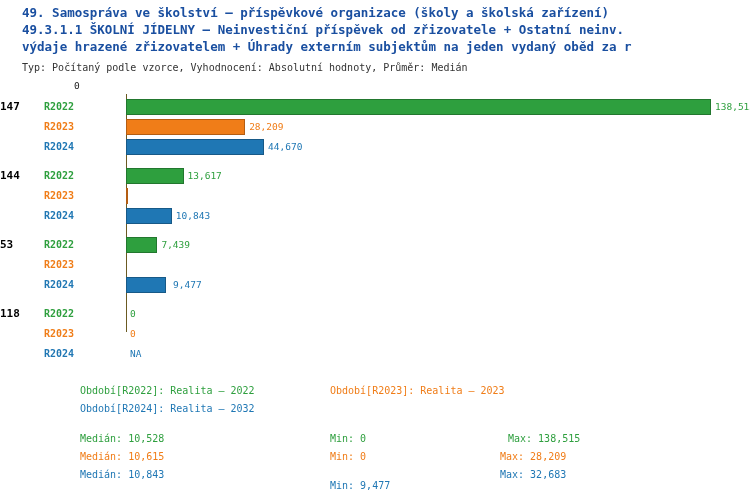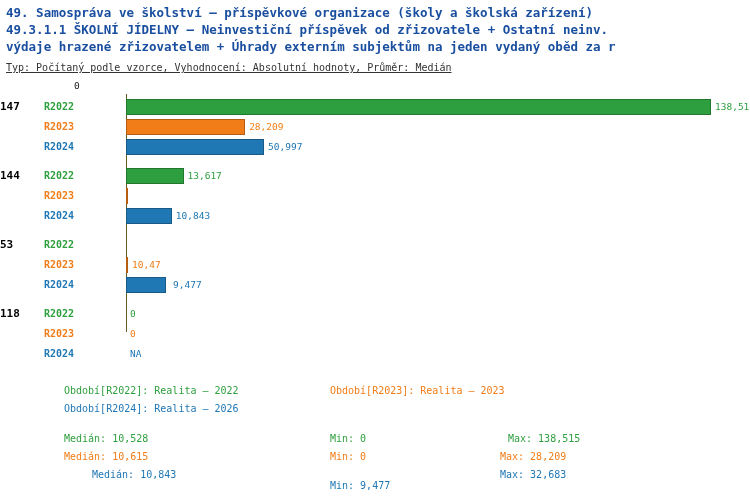--- a/index.html
+++ b/index.html
@@ -14,35 +14,35 @@
     color: #111111;
     overflow: hidden;
   }
   .page {
     position: relative;
     width: 750px;
     height: 496px;
   }
   .title-block {
     padding: 4px 6px 0 6px;
+    margin-left: 16px;
   }
   .title-line {
     font-size: 12.5px;
     font-weight: bold;
     color: #1a4fa0;
     line-height: 17px;
     white-space: pre;
   }
   .subtitle {
     font-size: 10px;
     color: #333333;
     margin-top: 6px;
     line-height: 13px;
     white-space: pre;
-    text-decoration: underline;
   }
   .chart-area {
     position: relative;
     margin-top: 6px;
     height: 260px;
   }
   .axis-zero-label {
     position: absolute;
     left: 74px;
     top: 0px;
@@ -127,21 +127,21 @@
   }
   .legend-row {
     position: relative;
     height: 18px;
   }
   .legend-cell {
     position: absolute;
     white-space: nowrap;
     line-height: 18px;
   }
-  .c1 { left: 64px; }
+  .c1 { left: 80px; }
   .c2 { left: 330px; }
   .c3 { left: 500px; }
   .stats {
     position: absolute;
     left: 0;
     top: 430px;
     width: 750px;
     font-size: 10px;
   }
 </style>
@@ -175,21 +175,21 @@
               <div class="bar-name" style="color: rgb(240, 125, 24);">R2023</div>
               <div class="bar-track">
                 <div class="bar-fill" style="width: 119.137px; background: rgb(240, 125, 24);"></div>
                 <div class="bar-value" style="color: rgb(240, 125, 24); left: 123.137px;">28,209</div>
               </div>
             </div>
             <div class="bar-row">
               <div class="bar-name" style="color: rgb(31, 119, 180);">R2024</div>
               <div class="bar-track">
                 <div class="bar-fill" style="width: 138.032px; background: rgb(31, 119, 180);"></div>
-                <div class="bar-value" style="color: rgb(31, 119, 180); left: 142.032px;">50,997</div>
+                <div class="bar-value" style="color: rgb(31, 119, 180); left: 142.032px;">44,670</div>
               </div>
             </div>
           </div>
         </div>
         <div class="group">
           <div class="group-label">144</div>
           <div class="bars">
             <div class="bar-row">
               <div class="bar-name" style="color: rgb(46, 159, 62);">R2022</div>
               <div class="bar-track">
@@ -211,27 +211,27 @@
                 <div class="bar-value" style="color: rgb(31, 119, 180); left: 49.794px;">10,843</div>
               </div>
             </div>
           </div>
         </div>
         <div class="group">
           <div class="group-label">53</div>
           <div class="bars">
             <div class="bar-row">
               <div class="bar-name" style="color: rgb(46, 159, 62);">R2022</div>
-            </div>
-            <div class="bar-row">
-              <div class="bar-name" style="color: rgb(240, 125, 24);">R2023</div>
-              <div class="bar-track">
-                <div class="bar-fill" style="width: 2px; background: rgb(240, 125, 24);"></div>
-                <div class="bar-value" style="color: rgb(240, 125, 24); left: 6px;">10,47</div>
-              </div>
+              <div class="bar-track">
+                <div class="bar-fill" style="width: 31.4176px; background: rgb(46, 159, 62);"></div>
+                <div class="bar-value" style="color: rgb(46, 159, 62); left: 35.4176px;">7,439</div>
+              </div>
+            </div>
+            <div class="bar-row">
+              <div class="bar-name" style="color: rgb(240, 125, 24);">R2023</div>
             </div>
             <div class="bar-row">
               <div class="bar-name" style="color: rgb(31, 119, 180);">R2024</div>
               <div class="bar-track">
                 <div class="bar-fill" style="width: 40.0249px; background: rgb(31, 119, 180);"></div>
                 <div class="bar-value" style="color: rgb(31, 119, 180); left: 47px;">9,477</div>
               </div>
             </div>
           </div>
         </div>
@@ -260,34 +260,34 @@
         </div>
       </div>
   </div>
 
   <div class="legend" id="legend">
       <div class="legend-row">
         <div class="legend-cell c1" style="color: rgb(46, 159, 62);">Období[R2022]: Realita – 2022</div>
         <div class="legend-cell c2" style="color: rgb(240, 125, 24);">Období[R2023]: Realita – 2023</div>
       </div>
       <div class="legend-row">
-        <div class="legend-cell c1" style="color: rgb(31, 119, 180);">Období[R2024]: Realita – 2026</div>
+        <div class="legend-cell c1" style="color: rgb(31, 119, 180);">Období[R2024]: Realita – 2032</div>
       </div>
     </div>
   <div class="stats" id="stats">
       <div class="legend-row">
         <div class="legend-cell c1" style="color: rgb(46, 159, 62);">Medián: 10,528</div>
         <div class="legend-cell c2" style="color: rgb(46, 159, 62);">Min: 0</div>
         <div class="legend-cell c3" style="color: rgb(46, 159, 62); padding-left: 8px;">Max: 138,515</div>
       </div>
       <div class="legend-row">
         <div class="legend-cell c1" style="color: rgb(240, 125, 24);">Medián: 10,615</div>
         <div class="legend-cell c2" style="color: rgb(240, 125, 24);">Min: 0</div>
         <div class="legend-cell c3" style="color: rgb(240, 125, 24);">Max: 28,209</div>
       </div>
       <div class="legend-row">
-        <div class="legend-cell c1" style="color: rgb(31, 119, 180); margin-left: 28px;">Medián: 10,843</div>
+        <div class="legend-cell c1" style="color: rgb(31, 119, 180);">Medián: 10,843</div>
         <div class="legend-cell c2" style="color: rgb(31, 119, 180); margin-top: 11px;">Min: 9,477</div>
         <div class="legend-cell c3" style="color: rgb(31, 119, 180);">Max: 32,683</div>
       </div>
     </div>
 
 </div>
 
 </body></html>

